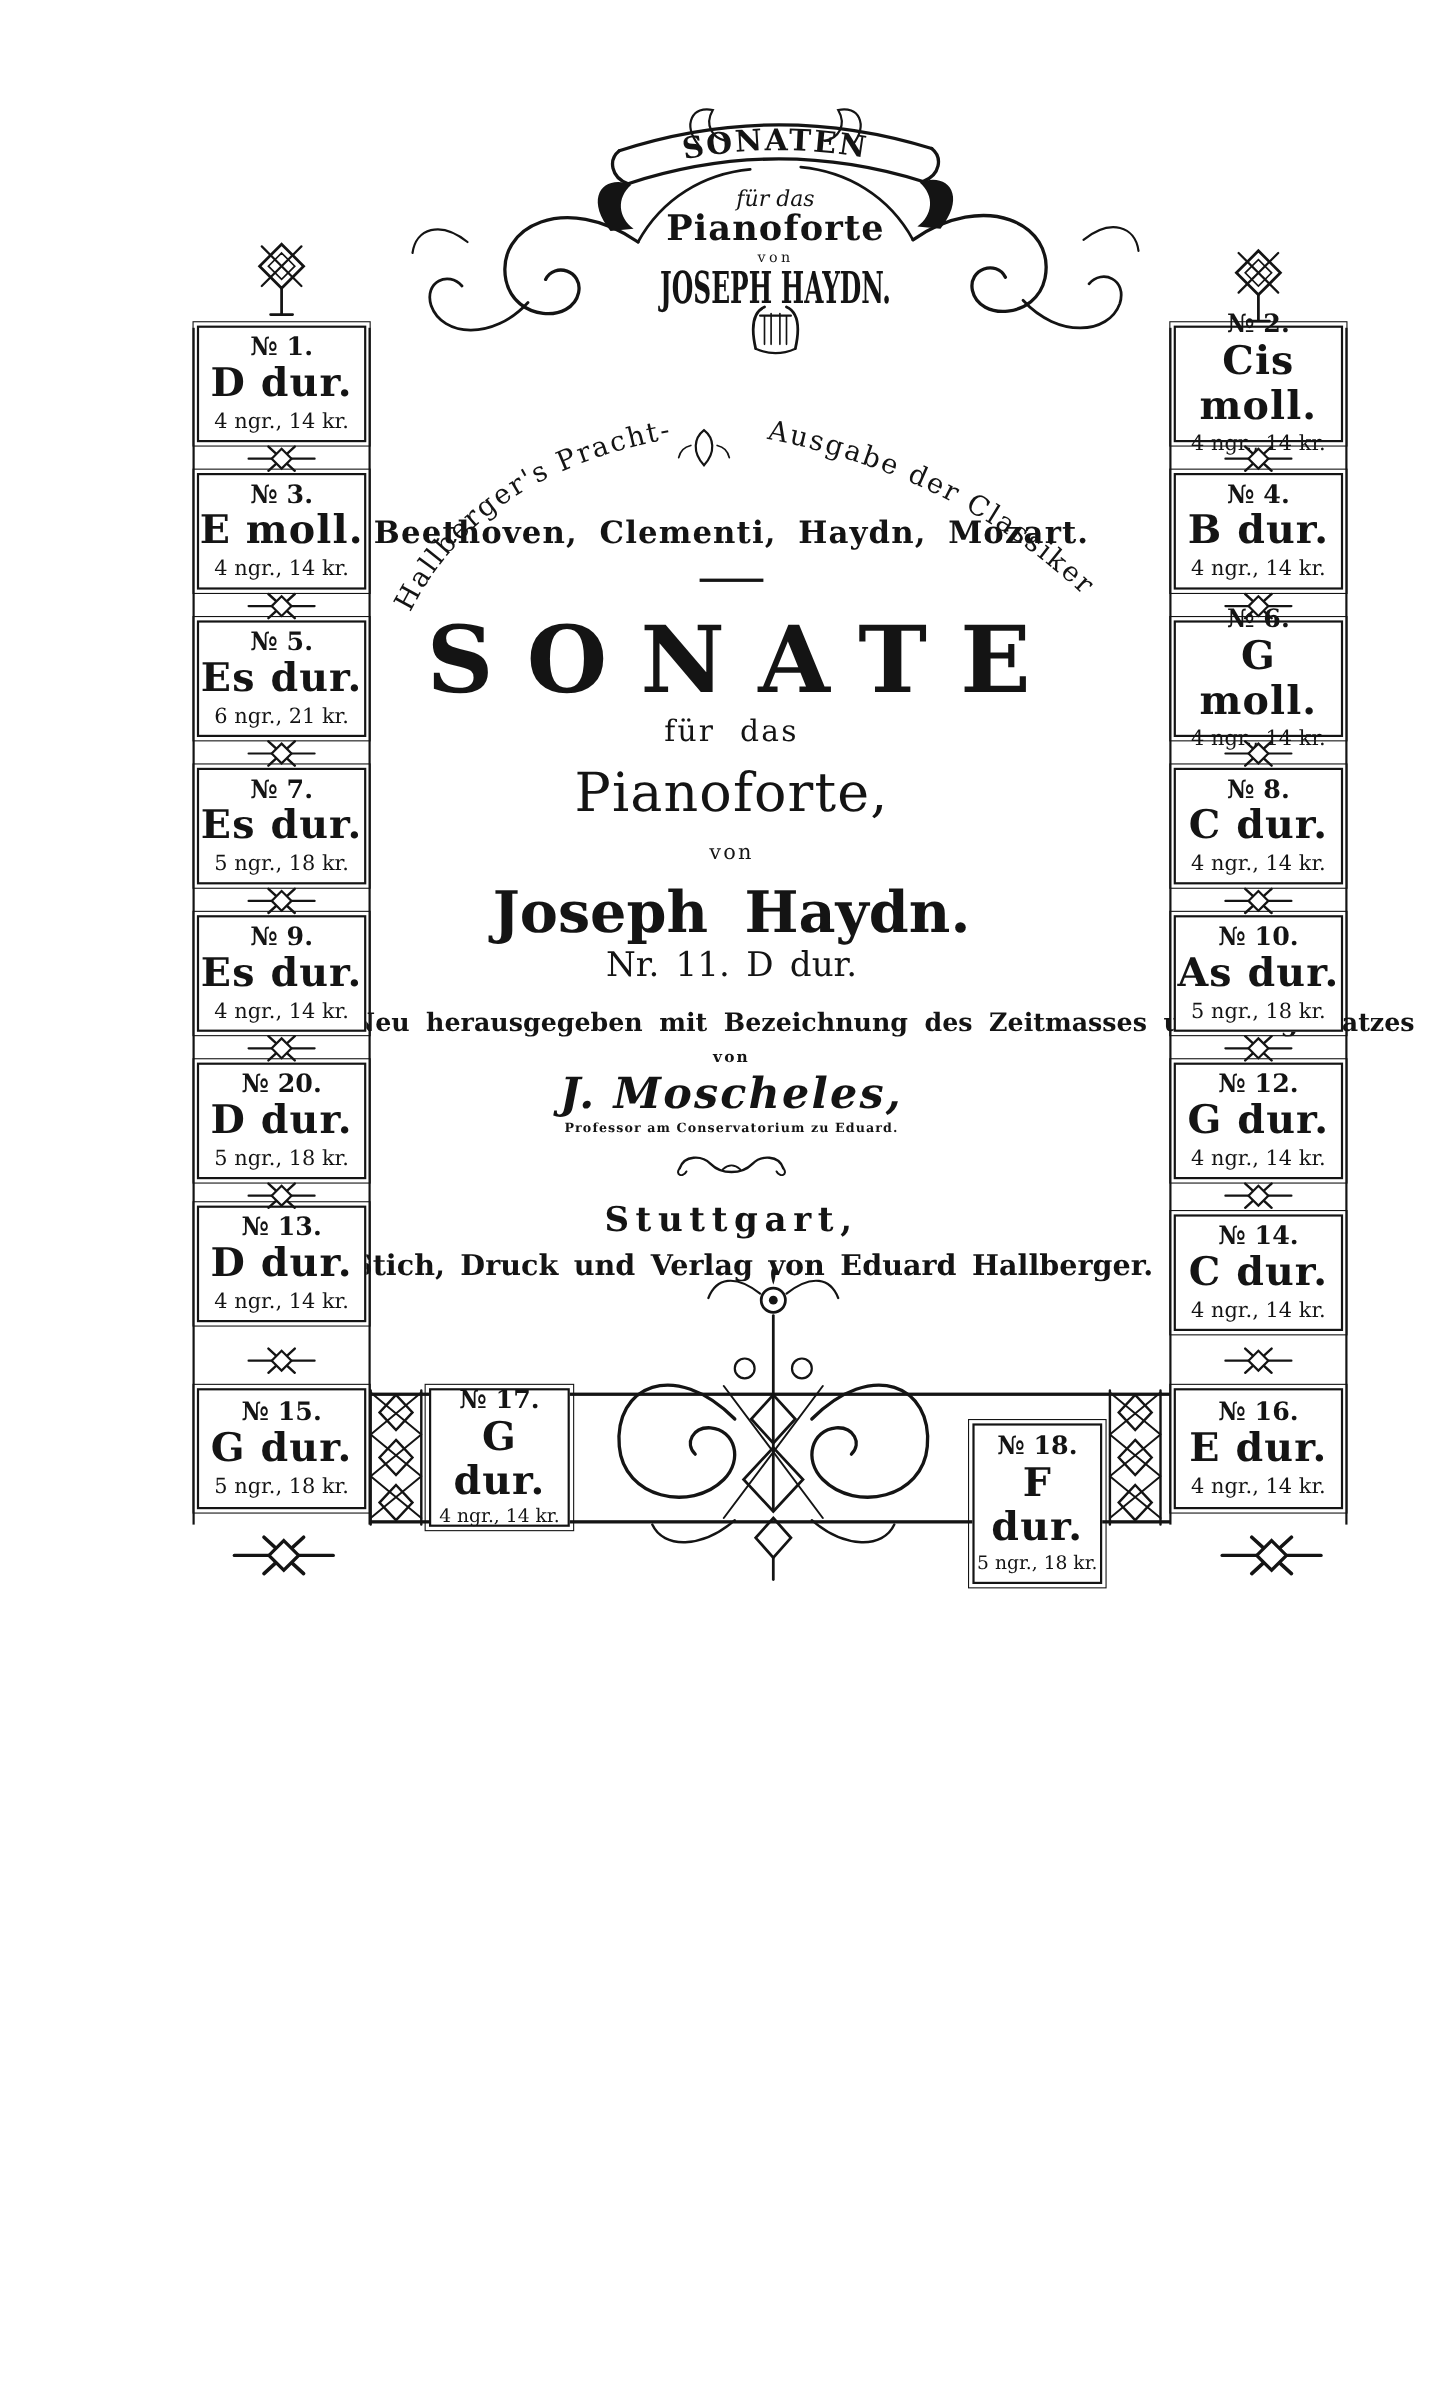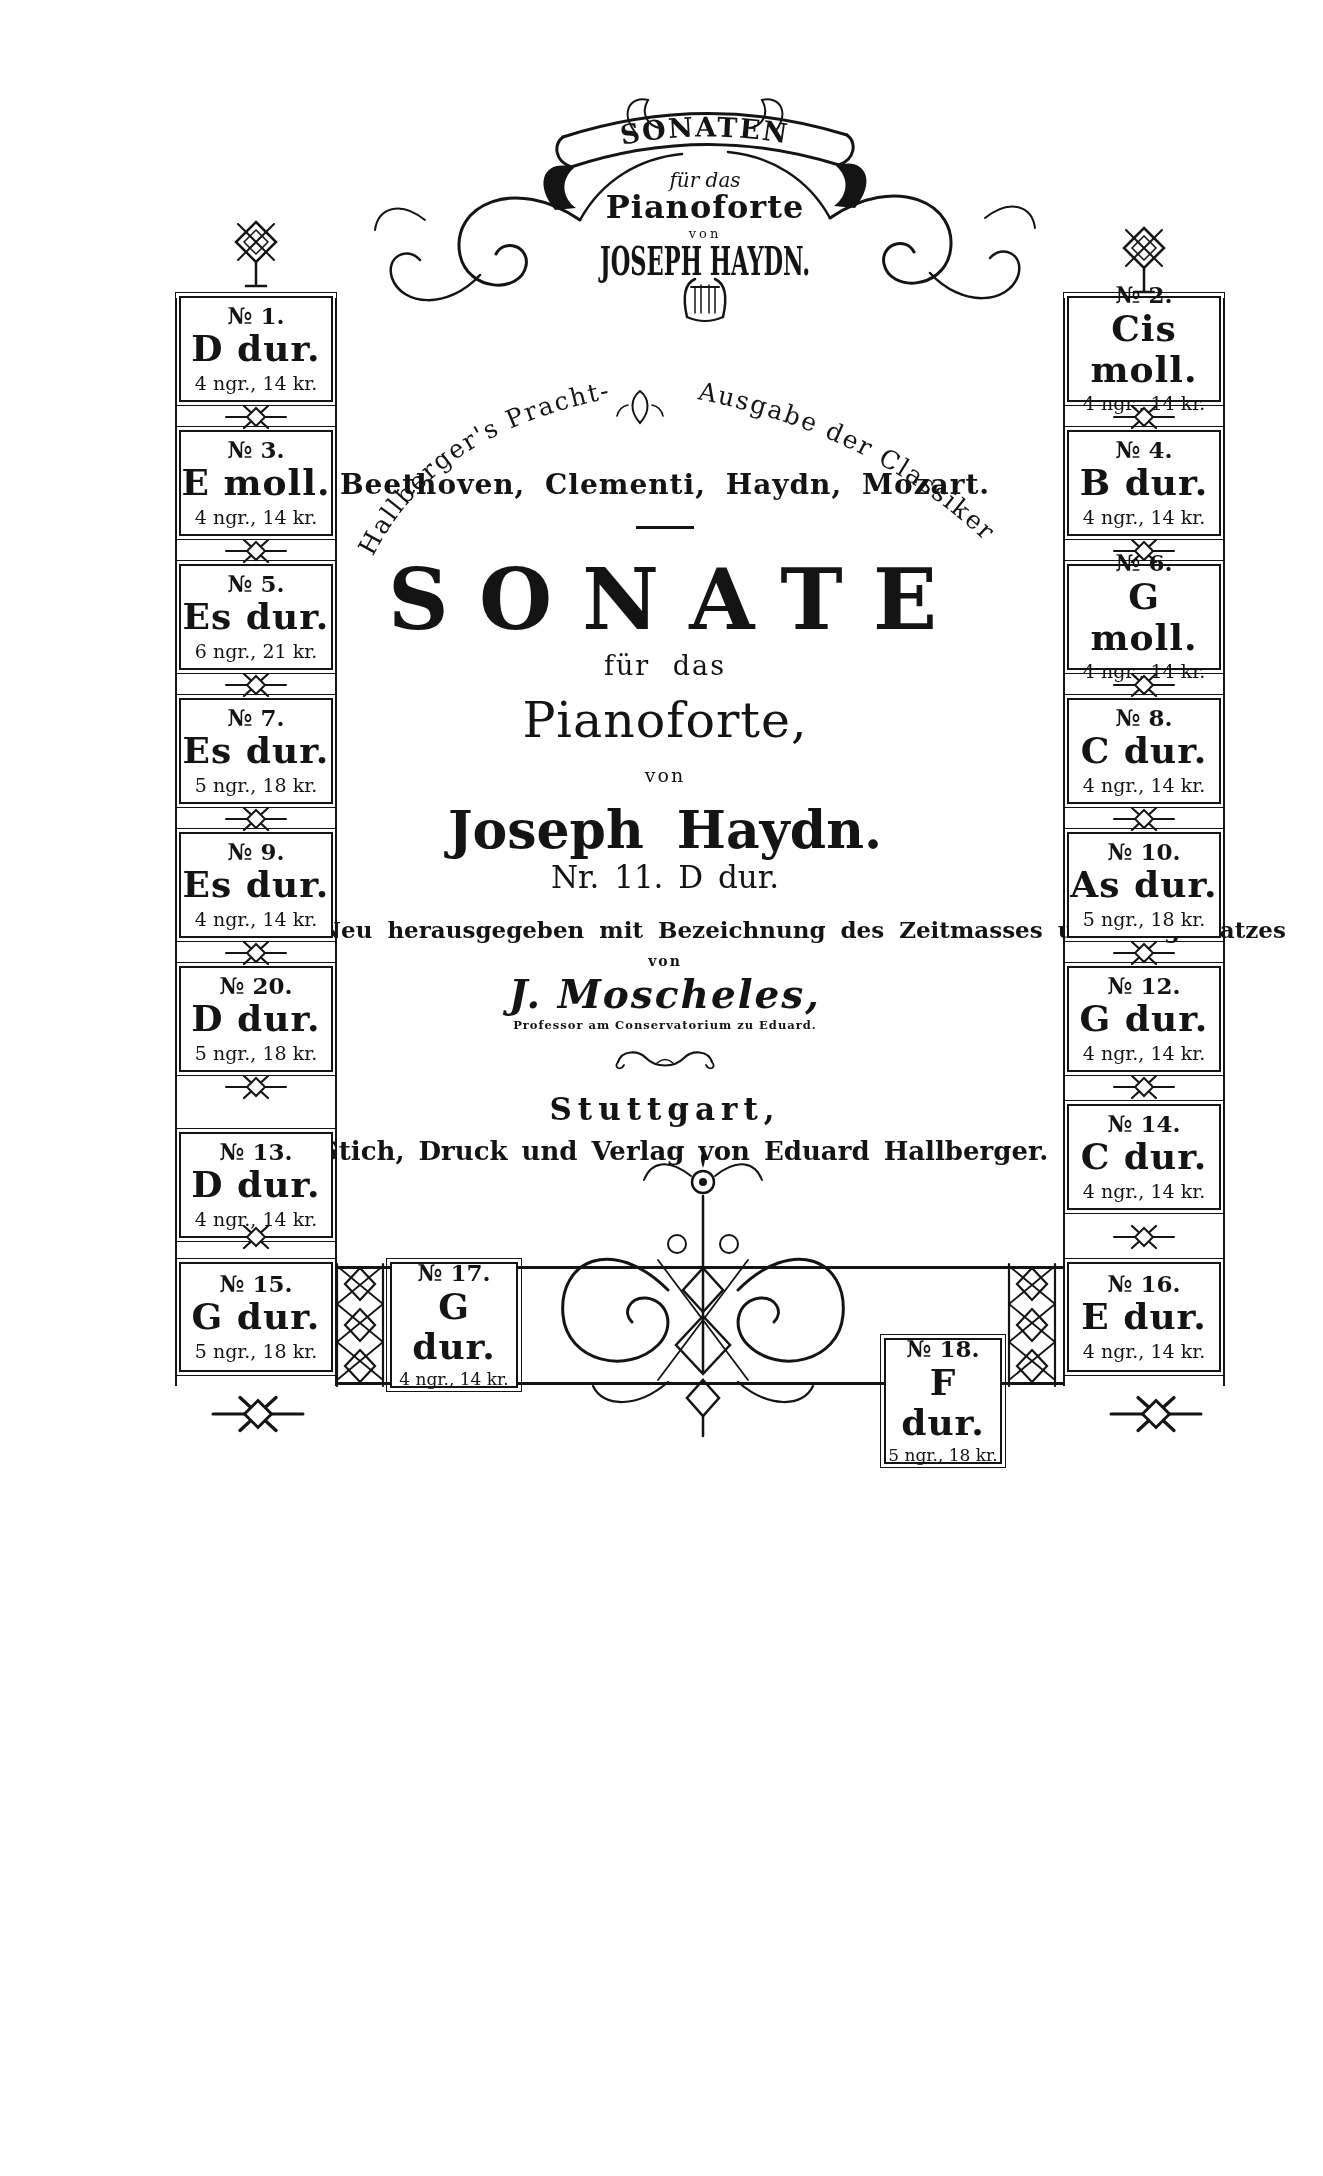--- a/index.html
+++ b/index.html
@@ -205,21 +205,21 @@
         <use href="#knot"></use>
       </svg>
     <div class="box" style="top:670px">
       <div class="box-no">№ 20.</div>
       <div class="box-key">D dur.</div>
       <div class="box-price">5 ngr., 18 kr.</div>
     </div>
     <svg class="knot-sep" style="top:778px" viewBox="0 0 64 26">
         <use href="#knot"></use>
       </svg>
-    <div class="box" style="top:836px">
+    <div class="box" style="top:800px">
       <div class="box-no">№ 13.</div>
       <div class="box-key">D dur.</div>
       <div class="box-price">4 ngr., 14 kr.</div>
     </div>
     <svg class="knot-sep" style="top:928px" viewBox="0 0 64 26">
         <use href="#knot"></use>
       </svg>
     <div class="box tall" style="top:966px">
       <div class="box-no">№ 15.</div>
       <div class="box-key">G dur.</div>
@@ -315,21 +315,21 @@
     <path class="ln" d="M140,120 L230,240 M230,120 L140,240" stroke-width="1.8"></path>
     <path class="ln" d="M150,150 C95,95 40,120 45,175 C49,222 110,235 140,205 C158,187 150,160 128,158 C112,157 104,172 114,182" stroke-width="3"></path>
     <path class="ln" d="M220,150 C275,95 330,120 325,175 C321,222 260,235 230,205 C212,187 220,160 242,158 C258,157 266,172 256,182" stroke-width="3"></path>
     <path class="ln" d="M185,128 L205,150 L185,172 L165,150 Z" stroke-width="2.5"></path>
     <path class="ln" d="M185,176 L212,205 L185,234 L158,205 Z" stroke-width="2.5"></path>
     <path class="ln" d="M185,240 L201,258 L185,276 L169,258 Z" stroke-width="2.5"></path>
     <path class="ln" d="M185,276 V296" stroke-width="2.5"></path>
     <path class="ln" d="M150,242 C120,268 85,268 75,246 M220,242 C250,268 285,268 295,246" stroke-width="2.2"></path>
   </svg>
 
-  <div class="box freebox" style="left:884px; top:1338px; width:118px; height:126px">
+  <div class="box freebox" style="left:884px; top:1294px; width:118px; height:146px">
     <div class="box-no">№ 18.</div>
     <div class="box-key">F dur.</div>
     <div class="box-price" style="font-size:17px">5 ngr., 18 kr.</div>
   </div>
 
   <svg class="abs" style="left:1004px; top:1262px; z-index:2" width="56" height="126" viewBox="0 0 56 126">
       <use href="#lattice"></use>
     </svg>
 
   <svg class="abs" style="left:210px; top:1394px" width="96" height="40" viewBox="0 0 64 26">

